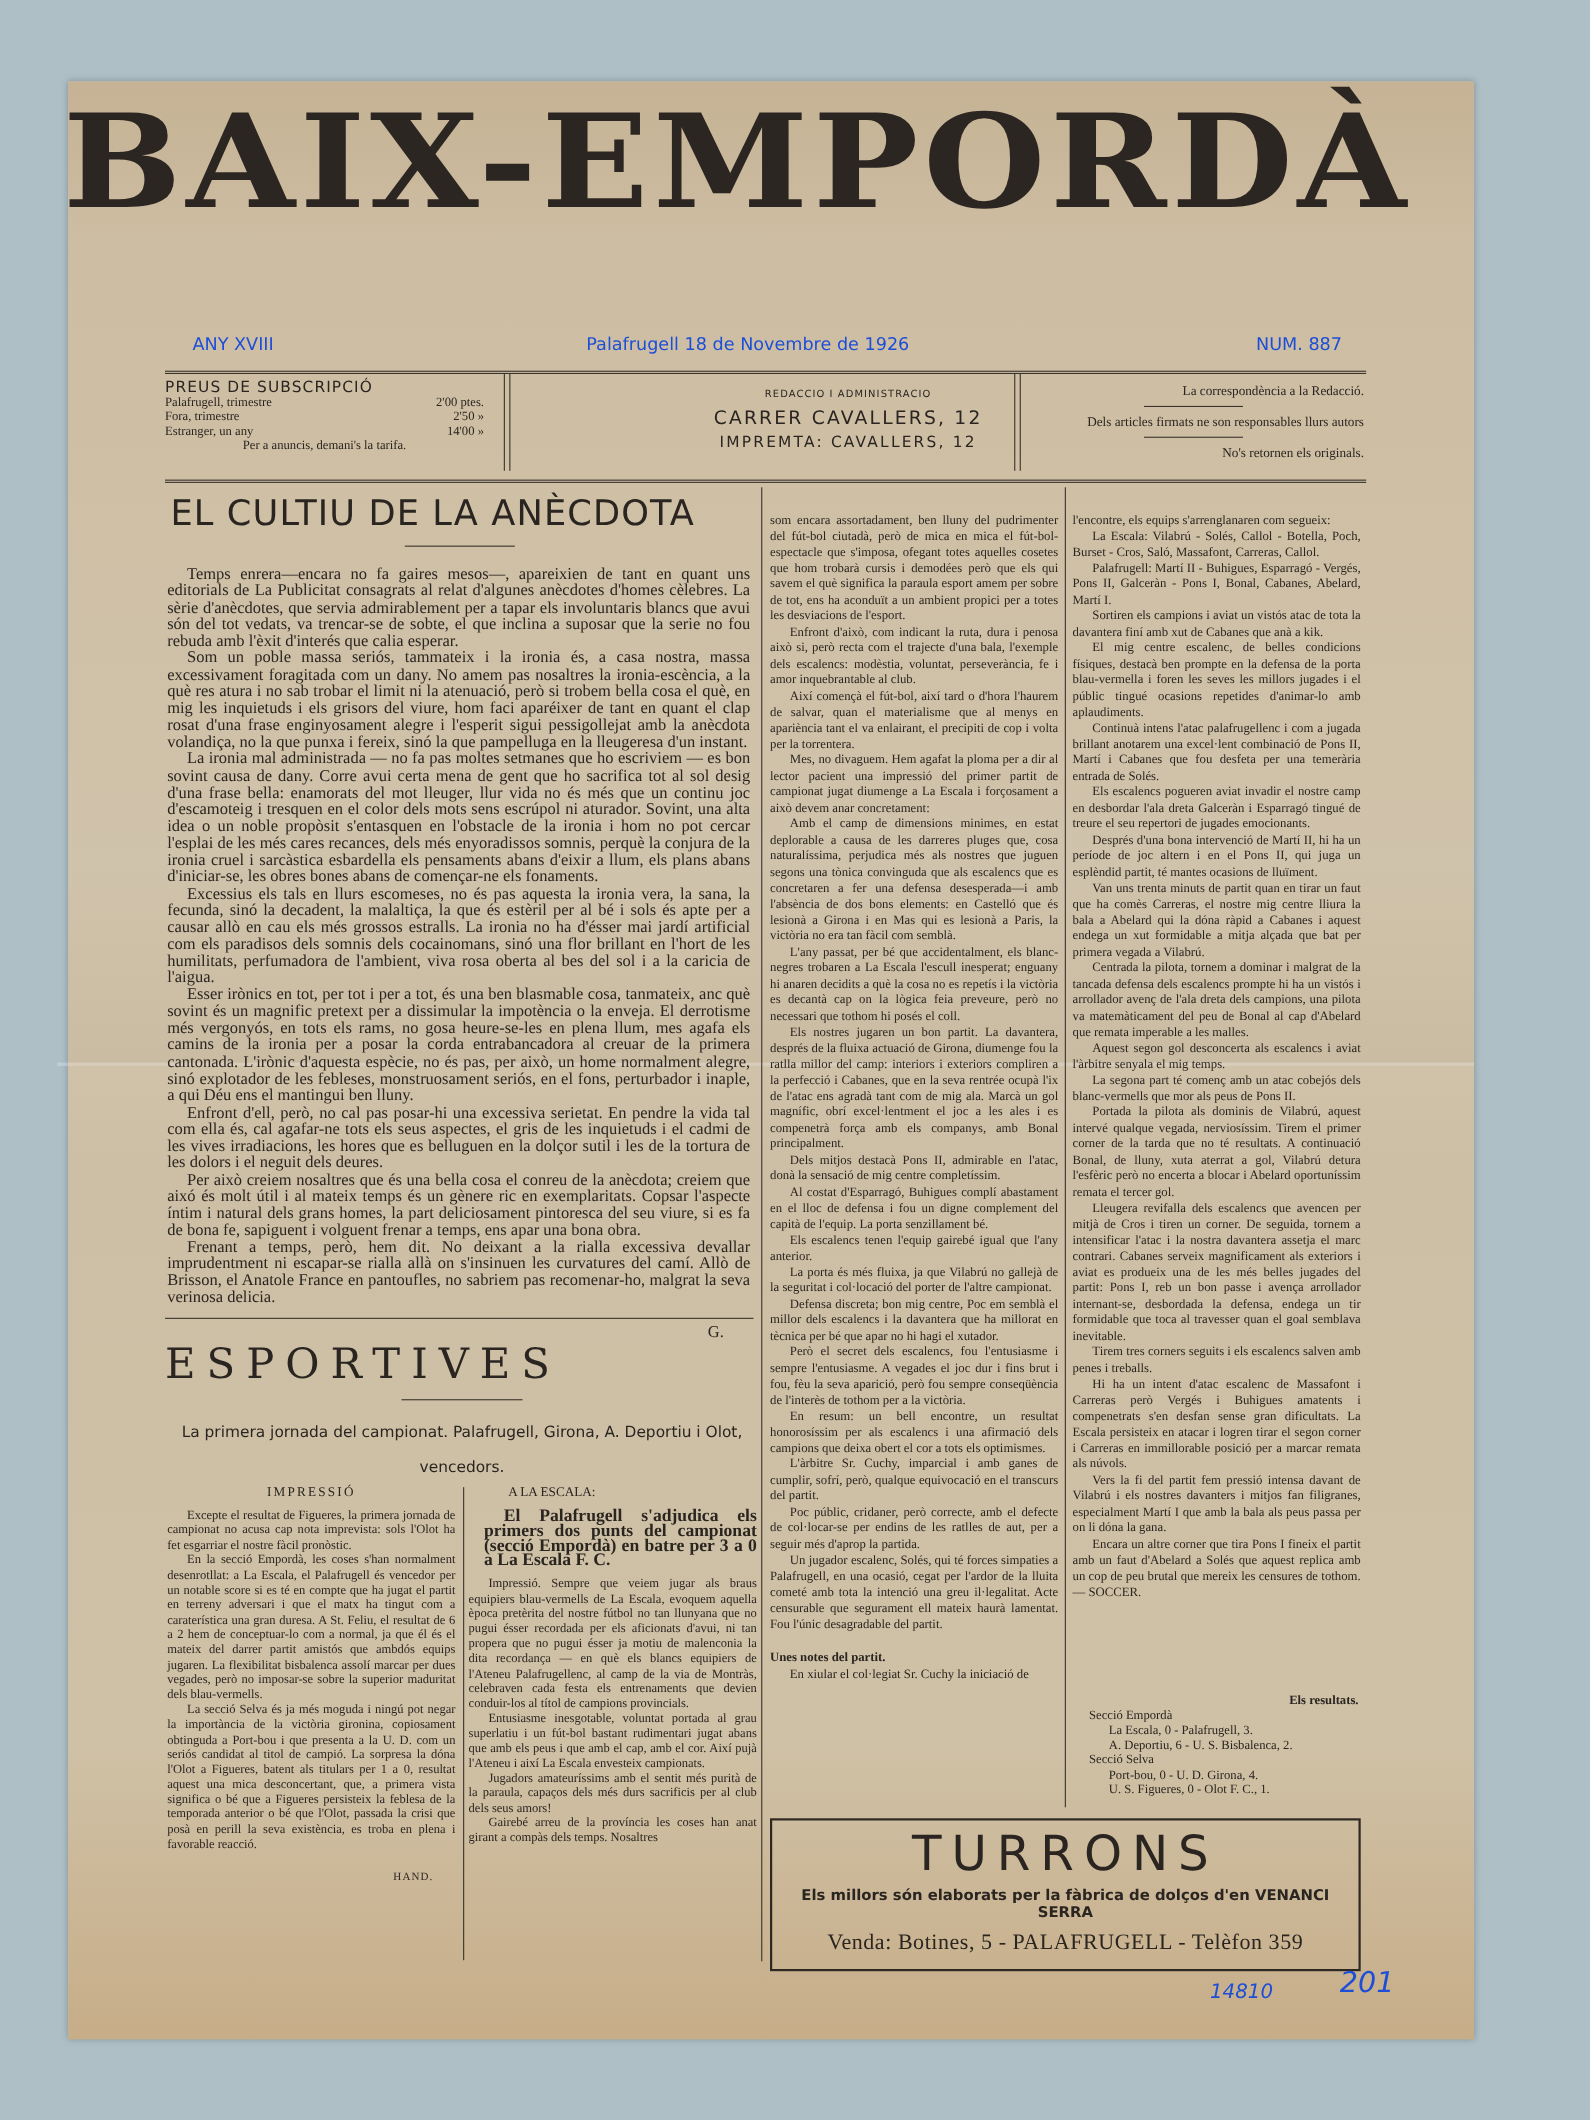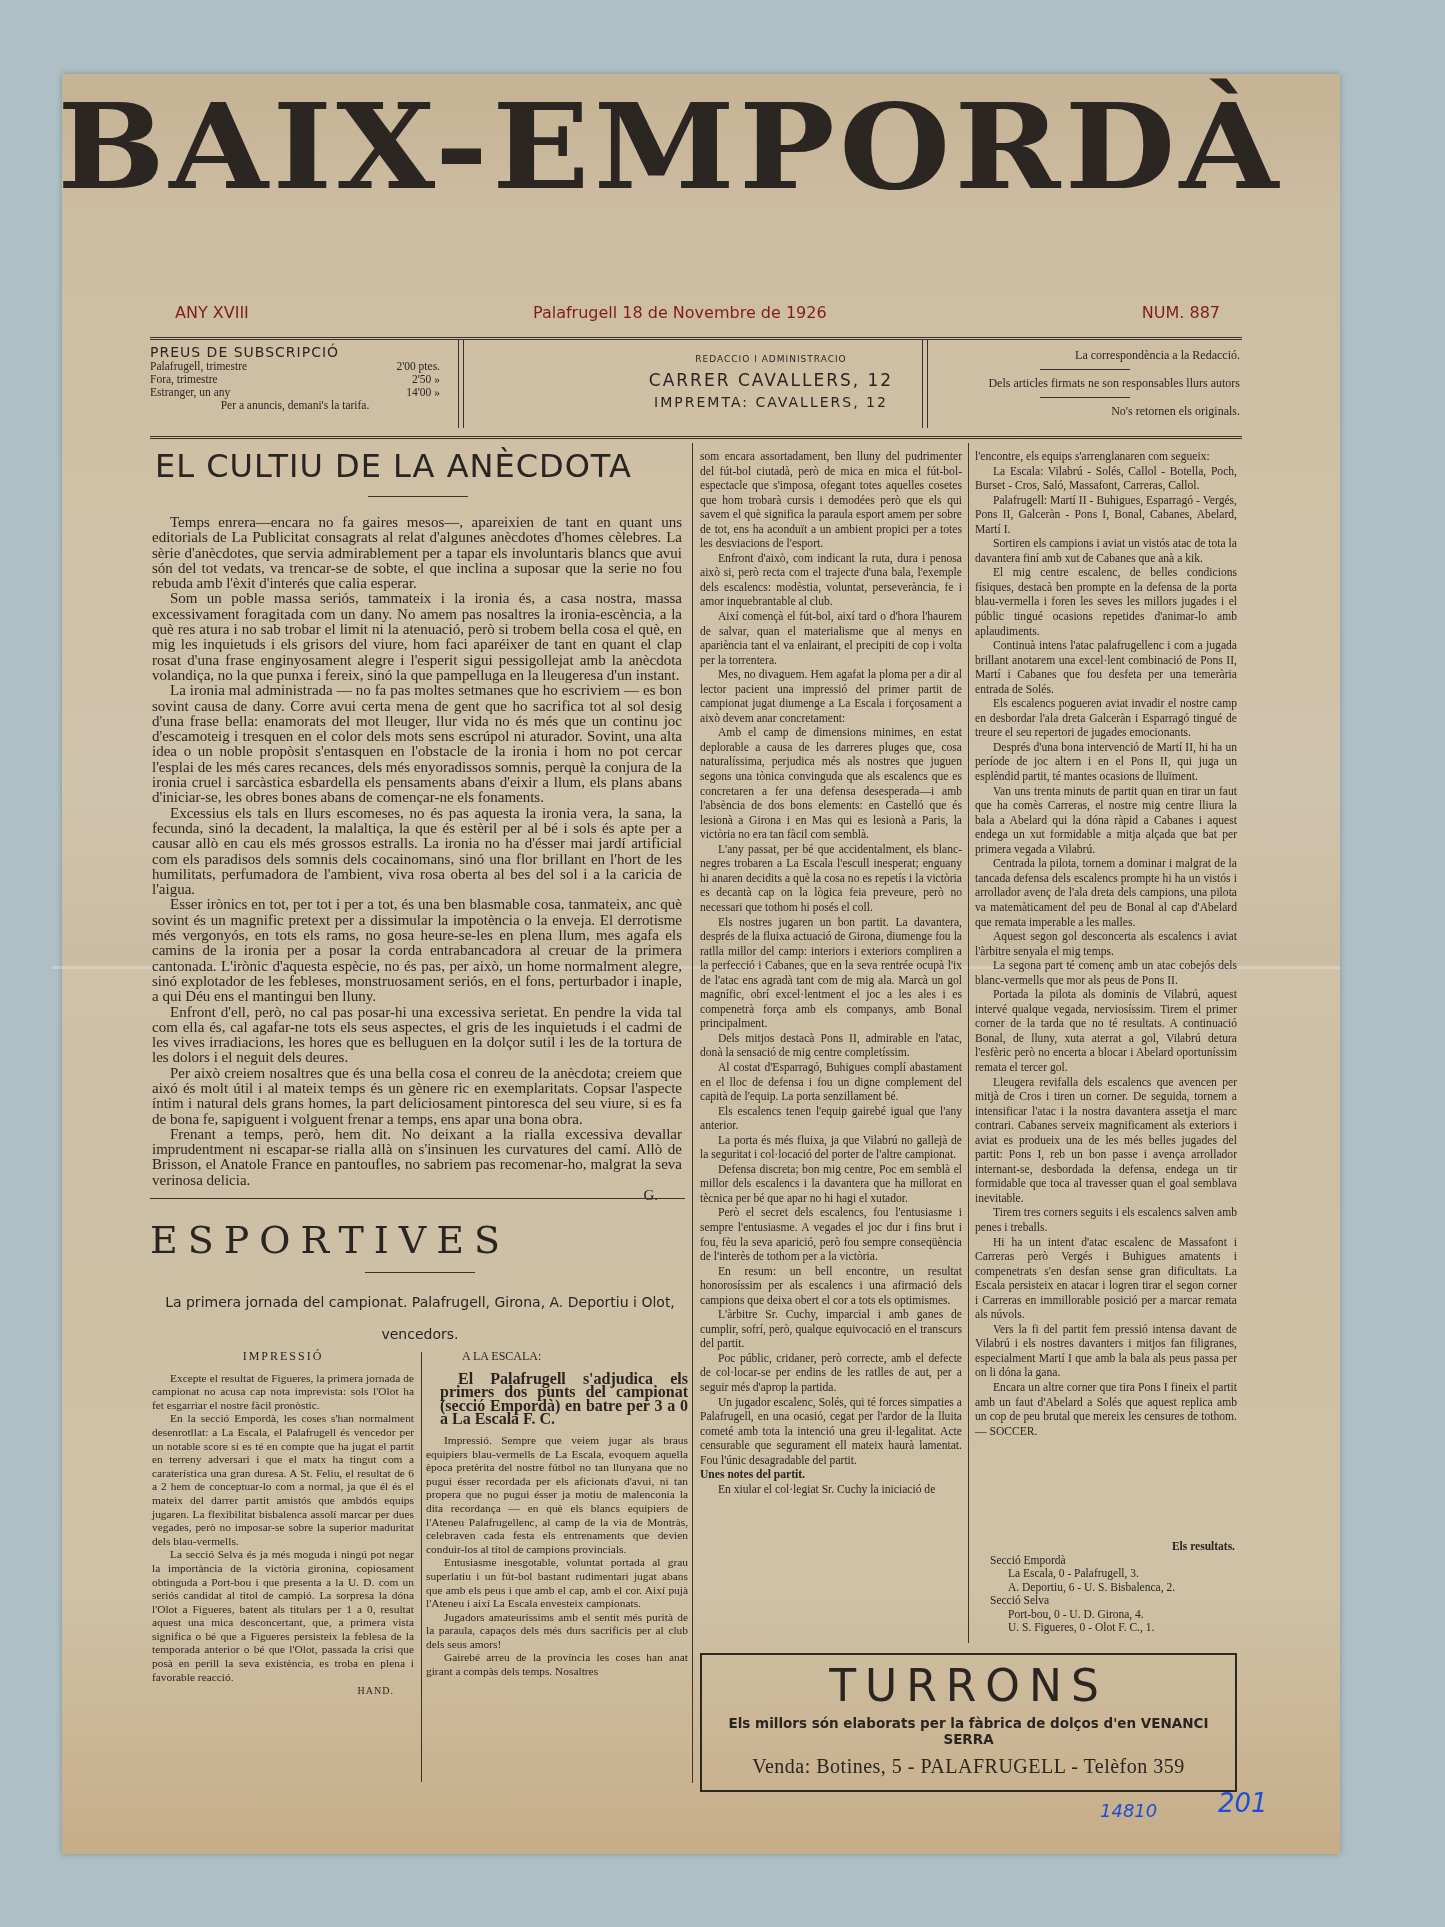--- a/index.html
+++ b/index.html
@@ -23,21 +23,21 @@
     background:rgba(120,100,70,.06);
   }
   .masthead {
     position:absolute; left:100px; top:88px; width:1140px; text-align:center;
     font-family:"DejaVu Serif", serif; font-weight:bold; font-size:118px;
     letter-spacing:4px; color:#2c2622; line-height:1;
     transform:scaleX(1.08);
   }
   .meta-row {
     position:absolute; left:112px; top:228px; width:1100px; height:24px;
-    font-family:"DejaVu Sans", sans-serif; font-size:16px; color:#7f1d1d;
+    font-family:"DejaVu Sans", sans-serif; font-size:16px; color:#1d4ed8;
   }
   .meta-row .left { position:absolute; left:0; }
   .meta-row .center { position:absolute; left:360px; }
   .meta-row .right { position:absolute; right:0; }
   .hdr-box {
     position:absolute; left:88px; top:264px; width:1090px; height:90px;
     border-top:3px double #3a332c; border-bottom:3px double #3a332c;
   }
   .hdr-cell { position:absolute; top:4px; height:80px; }
   .hdr-div { position:absolute; top:0; width:4px; height:88px; border-left:1px solid #3a332c; border-right:1px solid #3a332c; }
@@ -46,21 +46,21 @@
   .subs-note { font-size:11.5px; text-align:center; width:290px; line-height:13px; }
   .center-box { text-align:center; font-family:"DejaVu Sans", sans-serif; }
   .redac { font-size:9px; letter-spacing:1px; margin-top:10px; }
   .addr1 { font-size:17px; letter-spacing:2px; margin-top:6px; }
   .addr2 { font-size:14px; letter-spacing:2px; margin-top:4px; }
   .right-box { text-align:right; font-size:12px; line-height:15px; }
   .right-box .sep { width:90px; height:1px; background:#3a332c; margin:6px auto; }
 
   .col { position:absolute; font-size:12.2px; line-height:14.7px; text-align:justify; color:#2b2520; }
   .col p { margin:0; text-indent:18px; }
-  .col p.noind { text-indent:0; }
+  .col p.noind { text-indent:0;margin-top:16px; }
   .vline { position:absolute; width:1px; background:#3a332c; }
   .hline { position:absolute; height:0; border-top:1.5px solid #3a332c; }
 
   .art-title { position:absolute; left:92px; top:372px; width:540px; font-family:"DejaVu Sans", sans-serif; font-size:32px; letter-spacing:1px; font-weight:normal; white-space:nowrap; }
   .art-rule { position:absolute; left:300px; top:413px; width:100px; border-top:1px solid #3a332c; }
   .esp-title { position:absolute; left:90px; top:1218px; width:540px; text-align:left; font-family:"DejaVu Serif", serif; font-size:38px; letter-spacing:10px; }
   .esp-rule { position:absolute; left:320px; top:1272px; width:110px; border-top:1px solid #3a332c; }
   .esp-sub { position:absolute; left:92px; top:1290px; width:540px; text-align:center; font-family:"DejaVu Sans", sans-serif; font-size:14px; line-height:32px; }
   .sub-head { text-align:center; letter-spacing:2px; font-size:12px; margin-bottom:8px; }
   .bold-lead { font-weight:bold; font-size:16px; text-indent:0; padding-left:14px; text-indent:-14px; }

